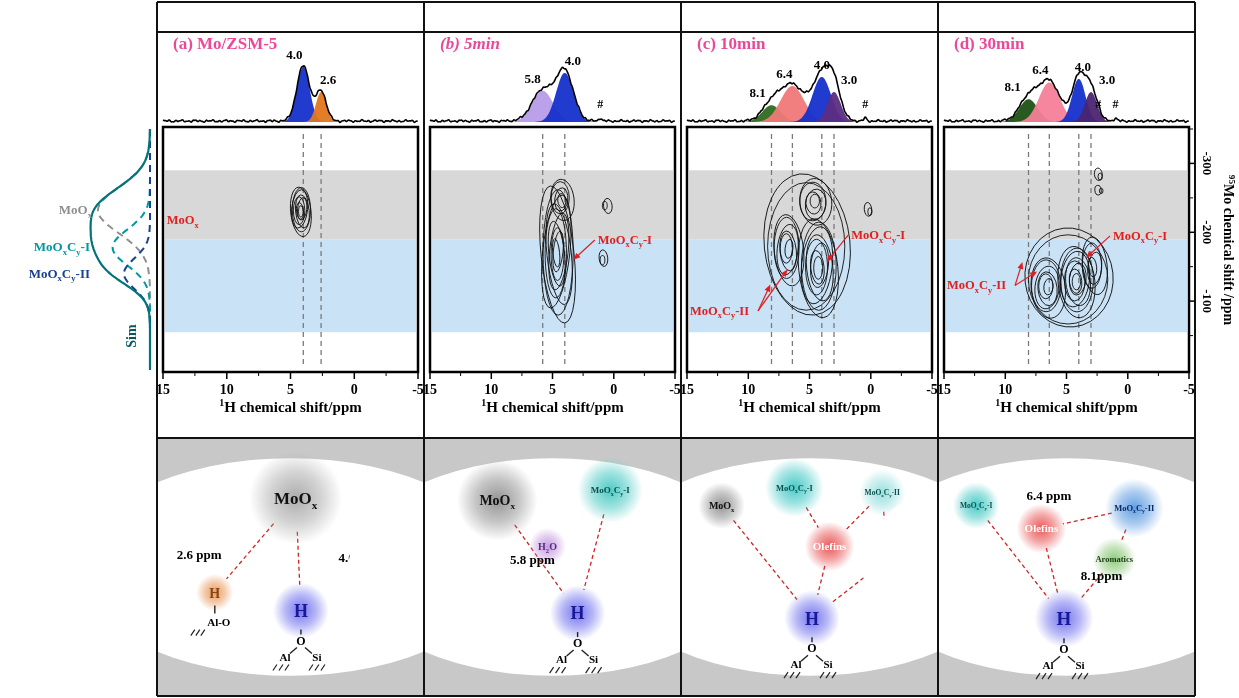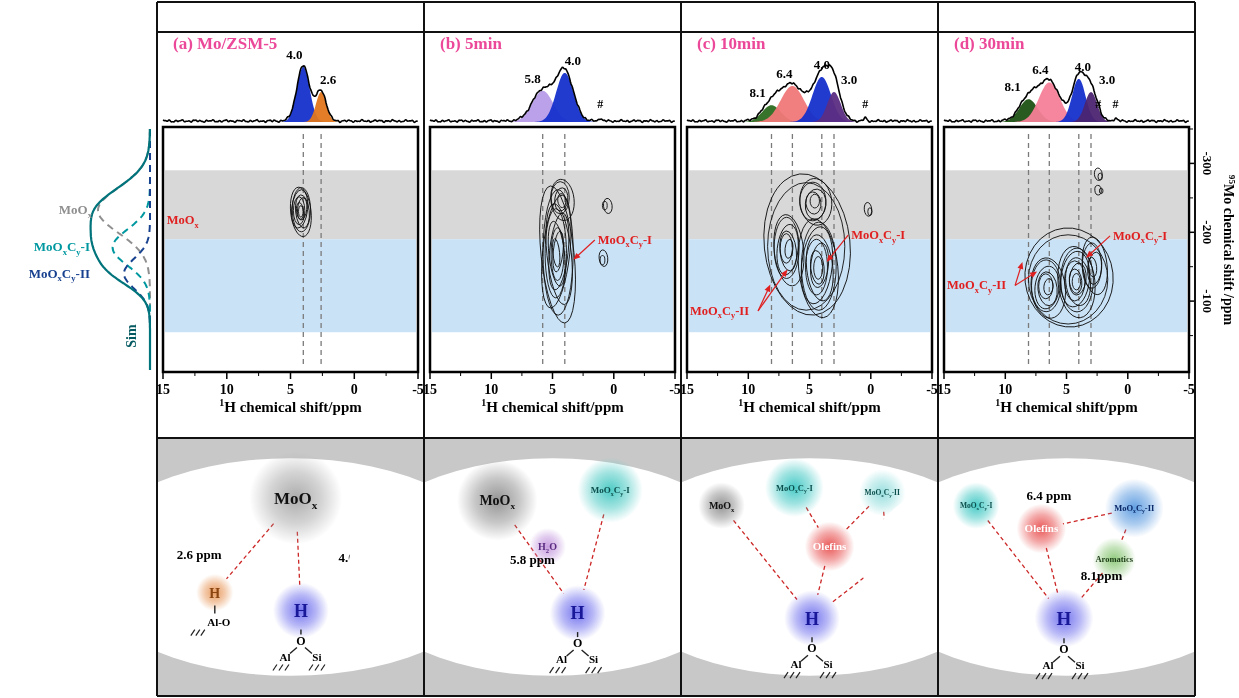--- a/index.html
+++ b/index.html
@@ -1,21 +1,21 @@
 <!DOCTYPE html>
 <html><head>
 <meta charset="utf-8">
 <style>
   html,body{margin:0;padding:0;background:#fff;}
   #figure{position:relative;width:1239px;height:698px;background:#fff;overflow:hidden;
           font-family:"Liberation Serif",serif;}
   #fig{position:absolute;left:0;top:0;z-index:1;}
   .hdr{position:absolute;top:18px;z-index:3;font-weight:bold;font-size:17px;color:#ec4899;
        font-family:"Liberation Serif",serif;white-space:nowrap;margin-top:16px;}
-  .hdr0{left:173px;} .hdr1{left:440px;} .hdr2{left:697px;text-align:center;} .hdr3{left:954px;text-align:center;}
+  .hdr0{left:173px;} .hdr1{left:440px;font-style:italic;} .hdr2{left:697px;text-align:center;} .hdr3{left:954px;text-align:center;}
 </style>
 </head>
 <body>
 
 <div id="figure">
   <svg id="fig" width="1239" height="698">
       <defs>
         <radialGradient id="gr_a_moox">
           <stop offset="0%" stop-color="#a8a8a8" stop-opacity="0.95"></stop>
           <stop offset="55%" stop-color="#a8a8a8" stop-opacity="0.5"></stop>

